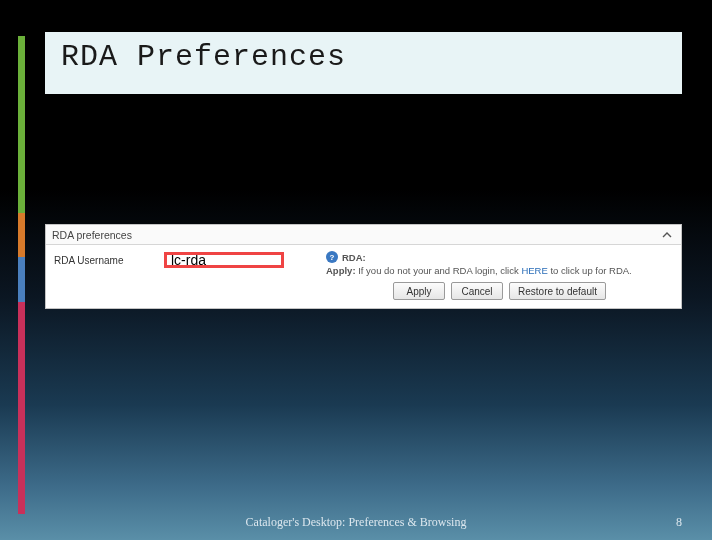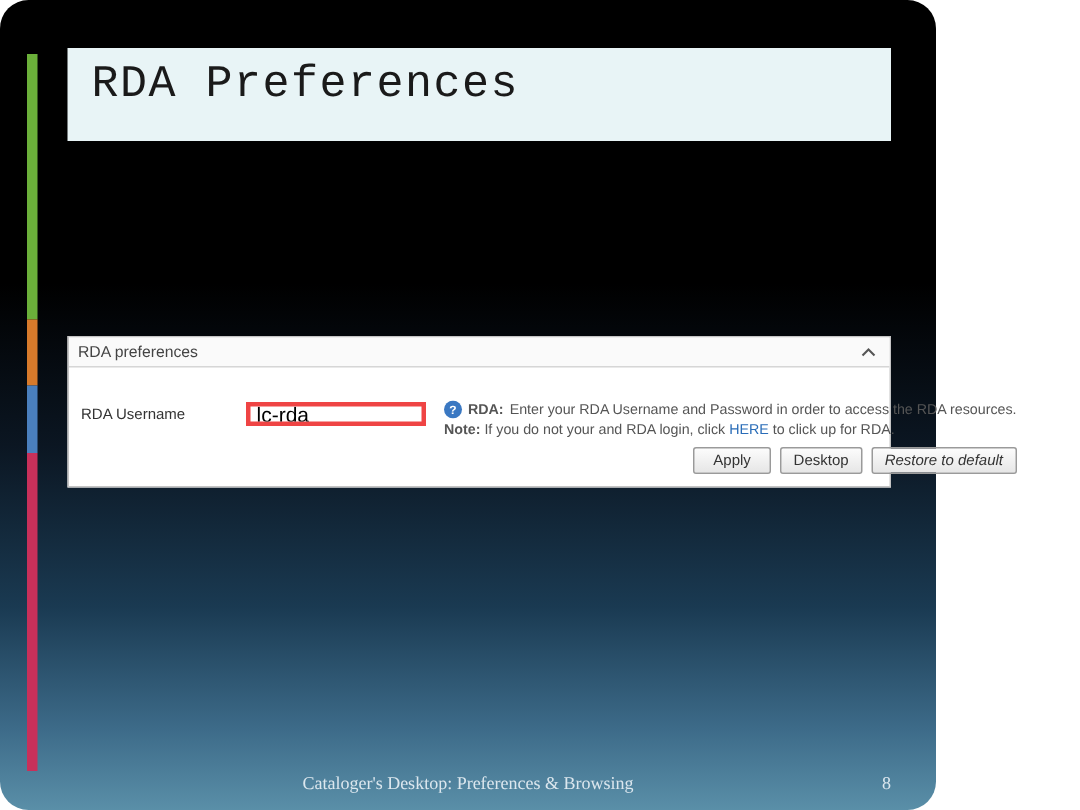--- a/index.html
+++ b/index.html
@@ -1,24 +1,23 @@
 <!DOCTYPE html>
 <html><head>
 <meta charset="utf-8">
 <style>
   * { box-sizing: border-box; margin: 0; padding: 0; }
   html, body { width: 720px; height: 540px; overflow: hidden; }
   body { font-family: "Segoe UI", Arial, sans-serif; background: #fff; }
 
   .slide {
     position: relative;
-    width: 624px;
+    width: 712px;
     height: 540px;
     background: linear-gradient(to bottom, #000 0%, #000 35%, #0b1622 55%, #1a3a52 75%, #3d6b89 90%, #5a8fa8 100%);
-    border-radius: 19px;
   }
 
   .color-stripes {
     position: absolute;
     left: 18px;
     top: 36px;
     bottom: 26px;
     width: 7px;
     display: flex;
     flex-direction: column;
@@ -69,21 +68,20 @@
   .chev {
     width: 12px; height: 12px;
     display: inline-flex; align-items: center; justify-content: center;
     font-size: 9px; color: #555;
   }
 
   .panel-body {
     display: flex;
     padding: 6px 8px 8px 8px;
     gap: 12px;
-    margin-top: 16px;
   }
   .form-col {
     width: 260px;
   }
   .form-row {
     display: flex;
     align-items: center;
     height: 18px;
   }
   .form-label {
@@ -110,36 +108,36 @@
   .help-icon {
     width: 12px; height: 12px; border-radius: 50%;
     background: #3a78c2; color: #fff; font-size: 8px;
     display: inline-flex; align-items: center; justify-content: center;
     font-weight: bold;
   }
   .link { color: #2a6db8; cursor: pointer; }
 
   .btn-row {
     display: flex;
-    justify-content: flex-end;
+    justify-content: center;
     gap: 6px;
     margin-top: 6px;
   }
   .btn {
     height: 18px;
     min-width: 52px;
     padding: 0 8px;
     font-size: 10px;
     color: #333;
     background: linear-gradient(#fcfcfc, #e6e6e6);
     border: 1px solid #9a9a9a;
     border-radius: 2px;
     cursor: pointer;
   }
-  .btn.wide { min-width: 96px; font-style: italic; }
+  .btn.wide { min-width: 96px; }
 
   .footer-title {
     position: absolute;
     left: 0; right: 0;
     bottom: 10px;
     text-align: center;
     font-family: Georgia, "Times New Roman", serif;
     font-size: 12px;
     color: #dce7ee;
   }
@@ -181,31 +179,30 @@
       <div class="form-col">
         <div class="form-row">
           <span class="form-label">RDA Username</span>
           <input class="form-input" type="text" value="lc-rda" style="">
         </div>
       </div>
       <div class="info-col">
         <div class="info-line1">
           <span class="help-icon">?</span>
           <b>RDA:</b>
-          <span>Enter your RDA Username and Password in order to access the RDA resources.</span>
         </div>
         <div class="info-line2">
-          <b>Note:</b>
+          <b>Apply:</b>
           <span>If you do not your and RDA login, click</span>
           <span class="link">HERE</span>
           <span>to click up for RDA.</span>
         </div>
         <div class="btn-row">
           <button class="btn">Apply</button>
-          <button class="btn">Desktop</button>
+          <button class="btn">Cancel</button>
           <button class="btn wide">Restore to default</button>
         </div>
       </div>
     </div>
   </div>
 
   <div class="footer-title">Cataloger's Desktop: Preferences &amp; Browsing</div>
   <div class="page-num">8</div>
 
 </div>

